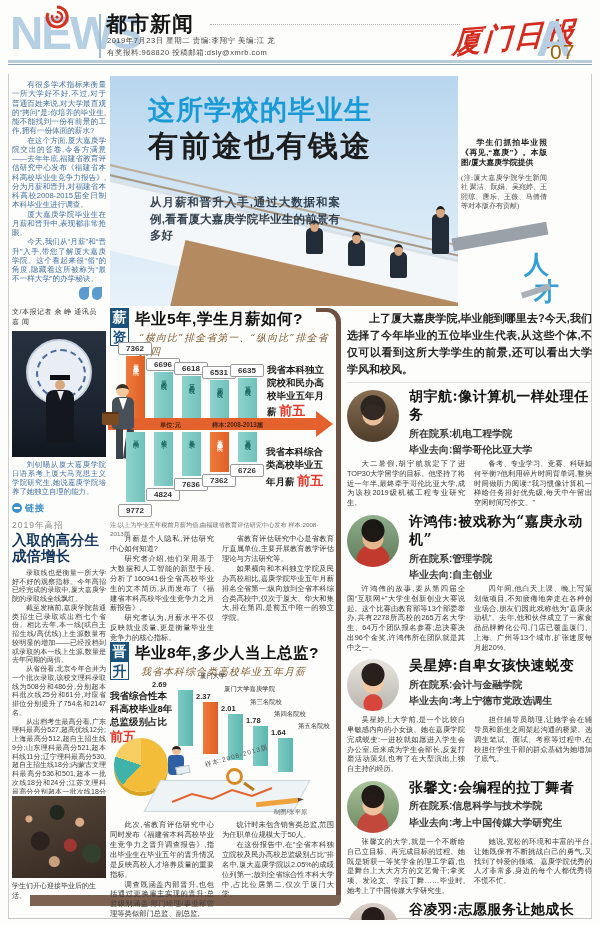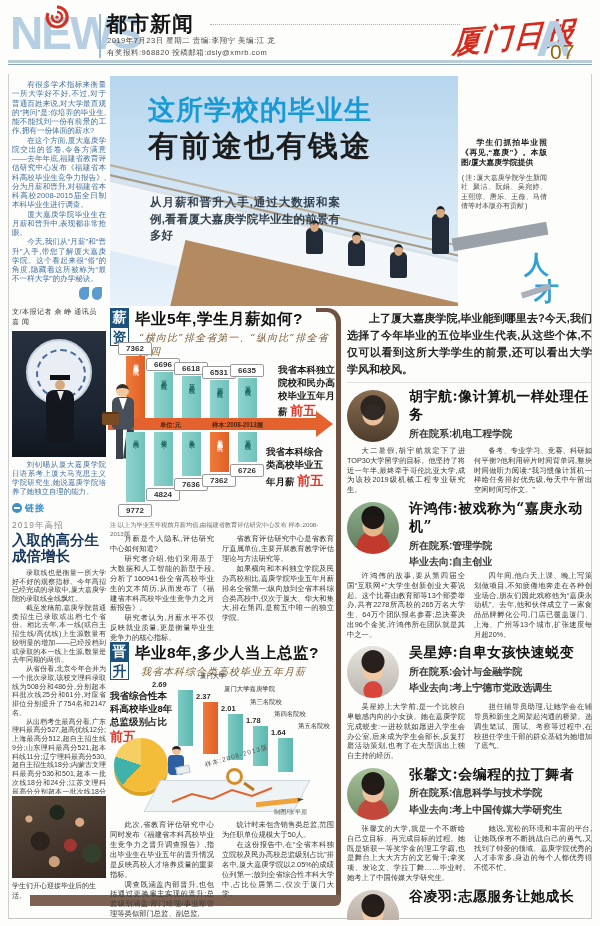--- a/index.html
+++ b/index.html
@@ -69,21 +69,21 @@
   .rail2 { top:132px; background:#bcae9a; }
   .fig { position:absolute; width:17px; height:26px; background:#222b38; border-radius:5px 5px 2px 2px; }
   .fig:before { content:""; position:absolute; left:4px; top:-8px; width:9px; height:9px; border-radius:50%; background:#d7a77f; border-top:3px solid #1c1c1c; }
   #hl1 { position:absolute; left:38px; top:16px; font-size:27px; font-weight:900; color:#179ad6; letter-spacing:1px; }
   #hl2 { position:absolute; left:38px; top:50px; font-size:30px; font-weight:900; color:#1d1d1d; letter-spacing:2px; }
   #deck-text { position:absolute; left:40px; top:118px; width:190px; font-size:11.5px; font-weight:bold; color:#33404d; line-height:1.45; }
 
   
   #herocap { left:461px; top:138px; width:86px; }
   #herocap .c1 { font-size:7.8px; font-weight:bold; color:#222; line-height:1.3; }
-  #herocap .c2 { font-size:7px; color:#4a4a4a; line-height:1.3; margin-top:6px; font-family:Liberation Mono, monospace; }
+  #herocap .c2 { font-size:7px; color:#4a4a4a; line-height:1.3; margin-top:6px; font-family:Liberation Serif, serif; }
   #tagband { left:452px; top:230px; width:96px; height:13px; background:#9aa1a8; transform:rotate(-10deg); }
   .tagchar { font-size:25px; font-weight:900; color:#2f9fd6; }
   #tag1 { left:524px; top:248px; }
   #tag2 { left:534px; top:275px; }
   #tagbar2 { left:521px; top:288px; width:30px; height:6px; background:#aab1b8; transform:rotate(-18deg); }
 
   
   #frame-v { left:336px; top:322px; width:5px; height:577px; background:#6e5140; }
   #frame-c { left:316px; top:308px; width:25px; height:18px; border-top:4px solid #6e5140; border-right:5px solid #6e5140; border-top-right-radius:14px; }
   #frame-b { left:30px; top:895px; width:311px; height:11px; background:#7d6252; border-bottom-right-radius:6px; }
@@ -279,21 +279,21 @@
     </div>
   <div class="bar" style="left:74px; top:70px; height:42px;">
       <span class="vlab">第三名院校</span>
     </div>
   <div class="bar" style="left:102px; top:74px; height:38px;">
       <span class="vlab">第四名院校</span>
     </div>
   <div class="bar" style="left:130px; top:72px; height:40px;">
       <span class="vlab">第五名院校</span>
     </div>
-  <div class="side-label" style="left:170px; top:58px; width:66px;">
+  <div class="side-label" style="left:159px; top:58px; width:66px;">
     <span>我省本科独立院校和民办高校毕业五年月薪</span>
     <span class="rank">前五</span>
   </div>
 
   <div id="arrow"></div>
   <div id="arrowhead"></div>
   <div class="arrowtxt" style="left:52px;">单位:元</div>
   <div class="arrowtxt" style="left:104px;">样本:2008-2013届</div>
 
   <div id="man">
@@ -395,20 +395,21 @@
 
 <div class="abs" id="rightcol">
   <div id="pro-intro">上了厦大嘉庚学院,毕业能到哪里去?今天,我们选择了今年毕业的五位毕业生代表,从这些个体,不仅可以看到这所大学学生的前景,还可以看出大学学风和校风。</div>
 
   <div class="profile">
     <div class="p-head">
       <div class="avatar av-base av1"></div>
       <div class="p-titles">
         <h3>胡宇航:像计算机一样处理任务</h3>
         <div class="p-meta">所在院系:机电工程学院</div>
+        <div class="p-meta">毕业去向:留学哥伦比亚大学</div>
       </div>
     </div>
     <div class="p-body">
       <p>大二暑假,胡宇航就定下了进TOP30大学留学的目标。他坚持了将近一年半,最终牵手哥伦比亚大学,成为该校2019级机械工程专业研究生。</p>
       <p>备考、专业学习、竞赛、科研如何平衡?他利用碎片时间背单词,整块时间做听力阅读:“我习惯像计算机一样给任务排好优先级,每天中午留出空闲时间写作文。”</p>
     </div>
   </div>
 
   <div class="profile">
     <div class="p-head">

